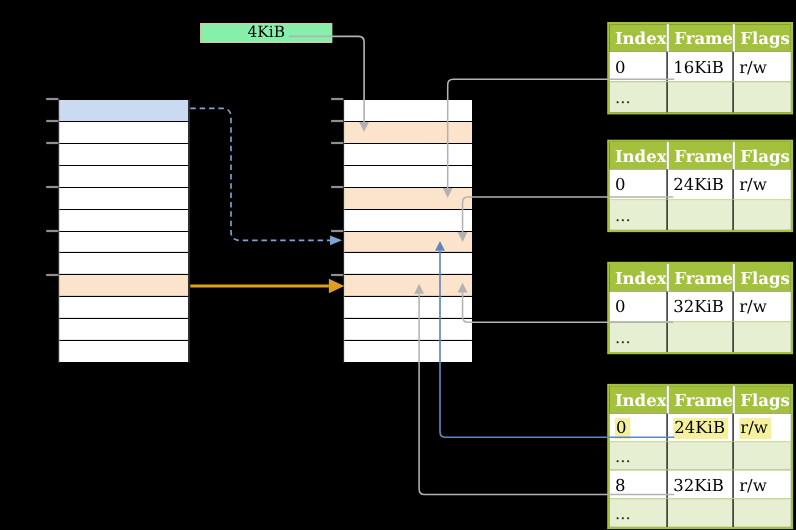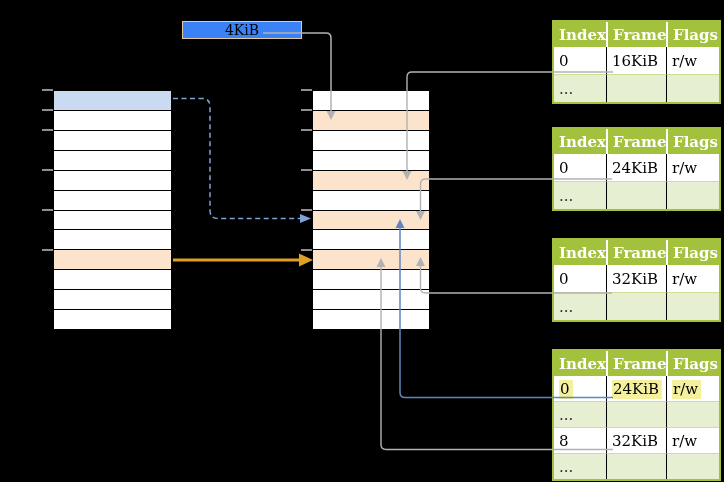--- a/index.html
+++ b/index.html
@@ -29,21 +29,21 @@
   #pt-0{top:20px;} #pt-1{top:127px;} #pt-2{top:238px;} #pt-3{top:349px;}
   .hl{padding:0 3px 1px 1px;}
   
   #overlay{position:absolute;left:0;top:0;z-index:5;pointer-events:none;}
 </style>
 </head>
 <body>
 
 <div id="stage">
 
-  <div id="size-label" style="background: #3b82f6;">4KiB</div>
+  <div id="size-label" style="background: #86efac;">4KiB</div>
 
   <div id="mem-left" class="mem">
       <div class="mrow" style="background: rgb(201, 218, 241);"></div>
       <div class="mrow" style="background: rgb(255, 255, 255);"></div>
       <div class="mrow" style="background: rgb(255, 255, 255);"></div>
       <div class="mrow" style="background: rgb(255, 255, 255);"></div>
       <div class="mrow" style="background: rgb(255, 255, 255);"></div>
       <div class="mrow" style="background: rgb(255, 255, 255);"></div>
       <div class="mrow" style="background: rgb(255, 255, 255);"></div>
       <div class="mrow" style="background: rgb(255, 255, 255);"></div>

